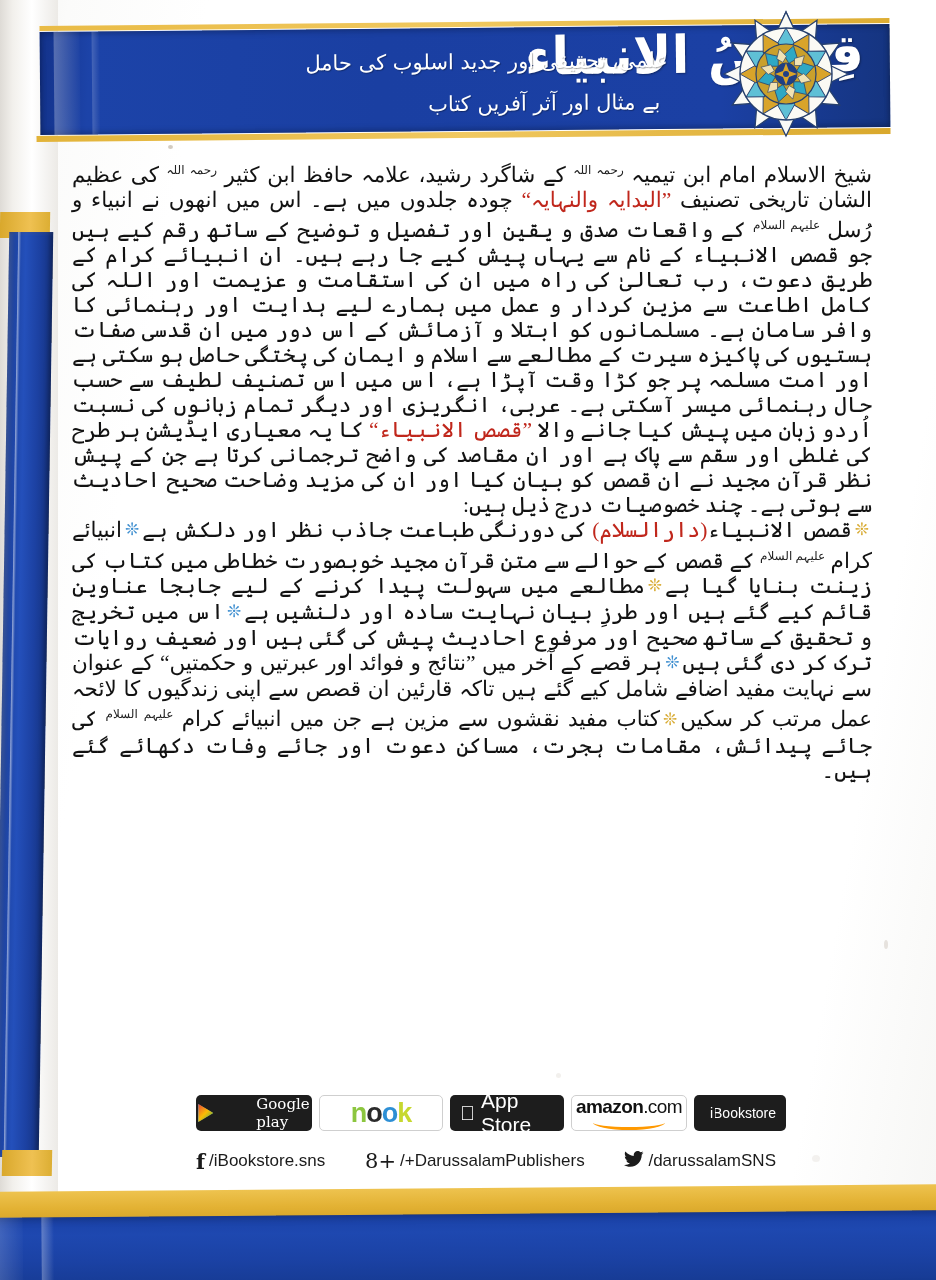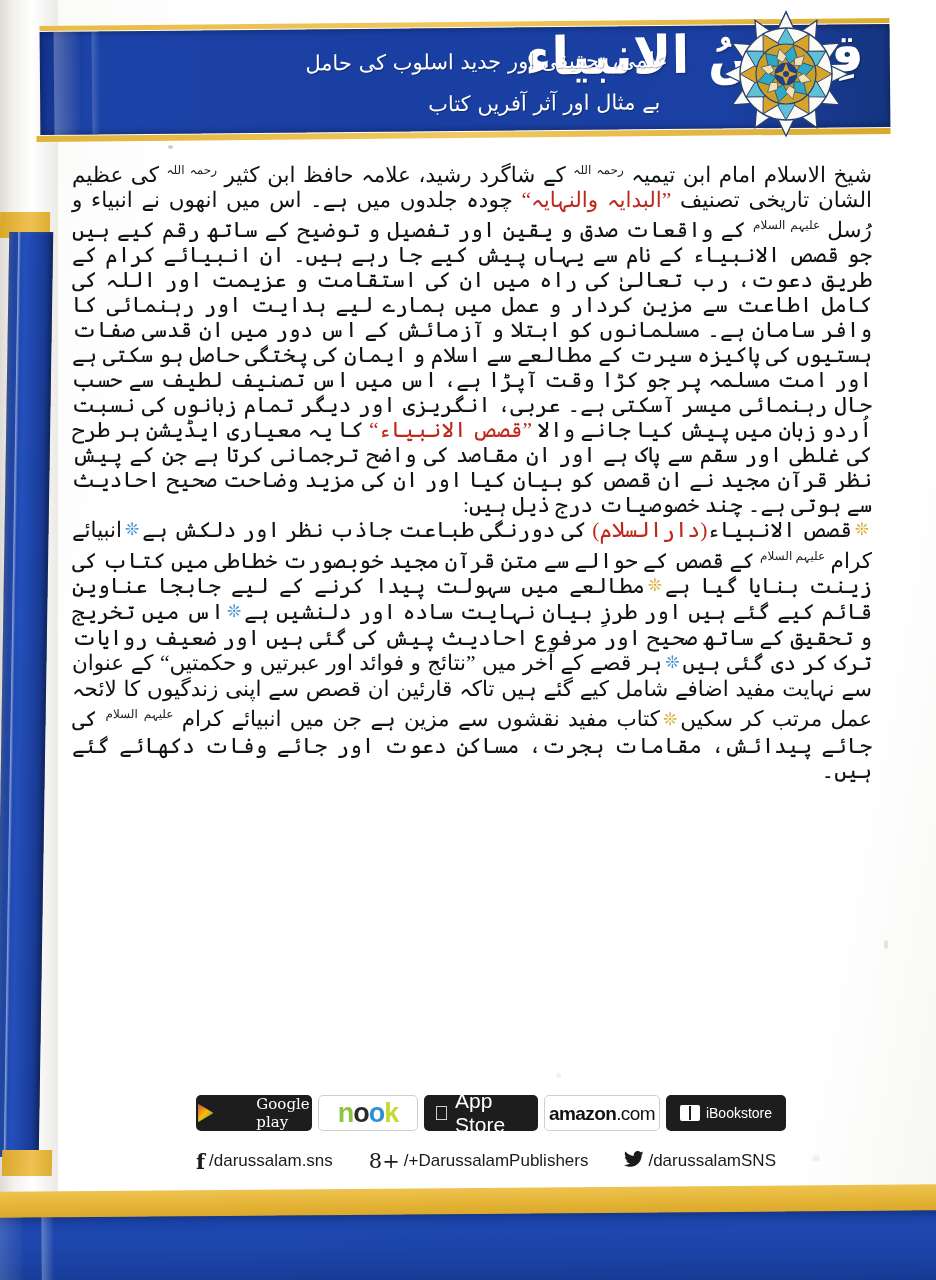--- a/index.html
+++ b/index.html
@@ -113,28 +113,28 @@
   }
   .badge{
     height:36px;border-radius:5px;display:flex;align-items:center;
     justify-content:center;gap:6px;padding:0 10px;box-sizing:border-box;
     font-family:"Liberation Sans",sans-serif;
   }
   .badge.dark{background:#1d1d1d;color:#fff;}
   .badge.light{background:#ffffff;color:#111;border:1px solid #cfcfcf;}
   .b-gplay{width:116px;gap:43px;}
   .b-gplay .lbl{font-family:"DejaVu Serif","Liberation Serif",serif;font-size:15px;}
-  .b-nook{width:100px;}
+  .b-nook{width:124px;}
   .b-nook .lbl{font-size:27px;font-weight:700;letter-spacing:-1px;line-height:1;}
   .b-appstore{width:114px;}
   .b-appstore .lbl{font-size:21px;font-weight:500;}
-  .b-amazon{width:116px;flex-direction:row;gap:0;}
+  .b-amazon{width:116px;flex-direction:column;gap:0;}
   .b-amazon .lbl{font-size:19px;font-weight:700;line-height:1;letter-spacing:-.6px;}
   .b-amazon .lbl .dotcom{font-weight:400;}
-  .b-ibooks{width:120px;}
+  .b-ibooks{width:92px;}
   .b-ibooks .lbl{font-size:14px;}
   .gplay-tri{
     width:0;height:0;border-top:9px solid transparent;border-bottom:9px solid transparent;
     border-left:15px solid #38a0dd;position:relative;
   }
   .gplay-tri:after{
     content:"";position:absolute;left:-15px;top:-9px;
     width:0;height:0;border-top:9px solid transparent;border-bottom:9px solid transparent;
     border-left:15px solid;
     border-left-color:transparent;
@@ -352,21 +352,21 @@
 
     <div class="badge dark b-ibooks">
       <span class="ibook-ico"></span>
       <span class="lbl">iBookstore</span>
     </div>
   </div>
 
   <div class="social">
     <div class="item">
       <span class="ico-fb">f</span>
-      <span>/darussalam.sns</span>
+      <span>/iBookstore.sns</span>
     </div>
     <div class="item">
       <span class="ico-gp">8+</span>
       <span>/+DarussalamPublishers</span>
     </div>
     <div class="item">
       <span class="ico-tw">
         <svg width="20" height="16" viewBox="0 0 20 16" aria-hidden="true">
           <path d="M19.6 2c-.7.3-1.5.5-2.3.6.8-.5 1.4-1.3 1.7-2.2-.8.4-1.6.8-2.5.9C15.7.5 14.7 0 13.6 0c-2.1 0-3.9 1.8-3.9 4 0 .3 0 .6.1.9C6.6 4.7 3.5 3 1.4.6 1 1.2.8 1.9.8 2.7c0 1.4.7 2.6 1.7 3.3-.6 0-1.2-.2-1.7-.5v.1c0 1.9 1.3 3.5 3.1 3.9-.3.1-.7.1-1 .1-.3 0-.5 0-.7-.1.5 1.6 2 2.7 3.7 2.8-1.4 1.1-3.1 1.7-4.9 1.7H0c1.8 1.2 3.9 1.8 6.2 1.8 7.4 0 11.5-6.2 11.5-11.6v-.5c.8-.6 1.5-1.3 2-2.1z" fill="#1b1b1b"></path>
         </svg>

